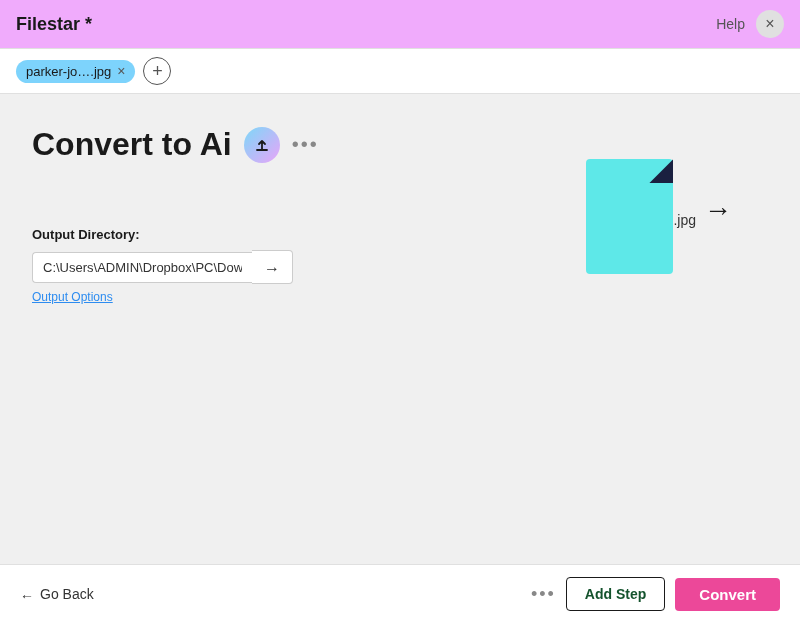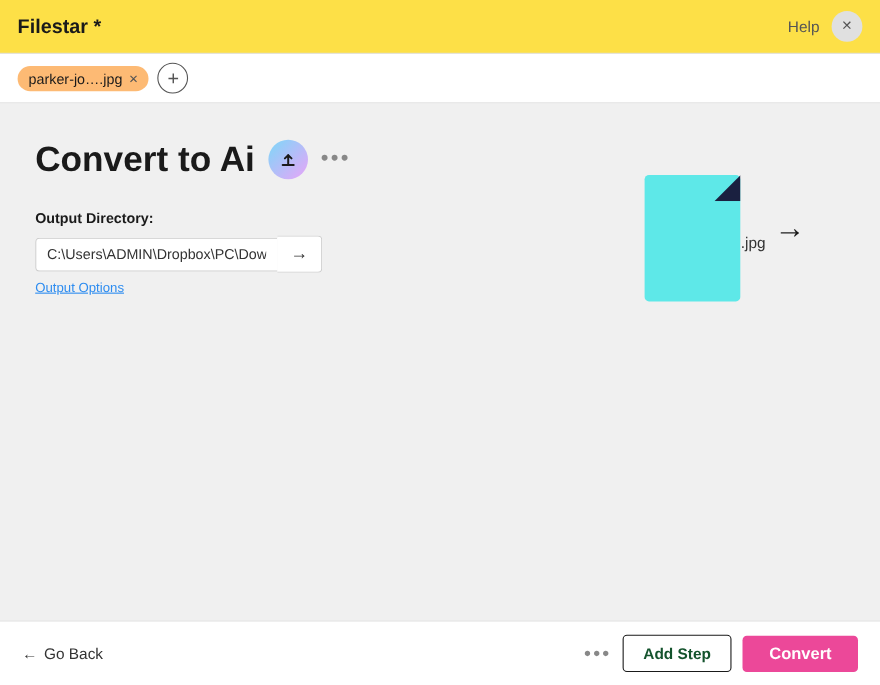--- a/index.html
+++ b/index.html
@@ -8,41 +8,41 @@
       background: #f0f0f0;
       width: 800px;
       height: 623px;
       overflow: hidden;
       display: flex;
       flex-direction: column;
     }
 
     
     .top-bar {
-      background: #fde047;
+      background: #f0abfc;
       display: flex;
       align-items: center;
       justify-content: space-between;
       padding: 10px 16px;
       border-bottom: 1px solid #e0e0e0;
     }
     .top-bar-left {
       display: flex;
       align-items: center;
       gap: 10px;
     }
     .app-title {
       font-size: 18px;
       font-weight: 700;
       color: #1a1a1a;
     }
     .file-tag {
       display: flex;
       align-items: center;
-      background: #fdba74;
+      background: #7dd3fc;
       border-radius: 20px;
       padding: 4px 10px;
       font-size: 13px;
       color: #1a1a1a;
       gap: 6px;
     }
     .file-tag-close {
       cursor: pointer;
       font-size: 14px;
       color: #555;
@@ -138,20 +138,21 @@
       color: #888;
       cursor: pointer;
       letter-spacing: 2px;
       background: none;
       border: none;
     }
 
     
     .output-section {
       margin-bottom: 8px;
+      margin-top: 36px;
     }
     .output-label {
       font-size: 13px;
       font-weight: 700;
       color: #1a1a1a;
       margin-bottom: 8px;
     }
     .output-input-row {
       display: flex;
       align-items: center;

